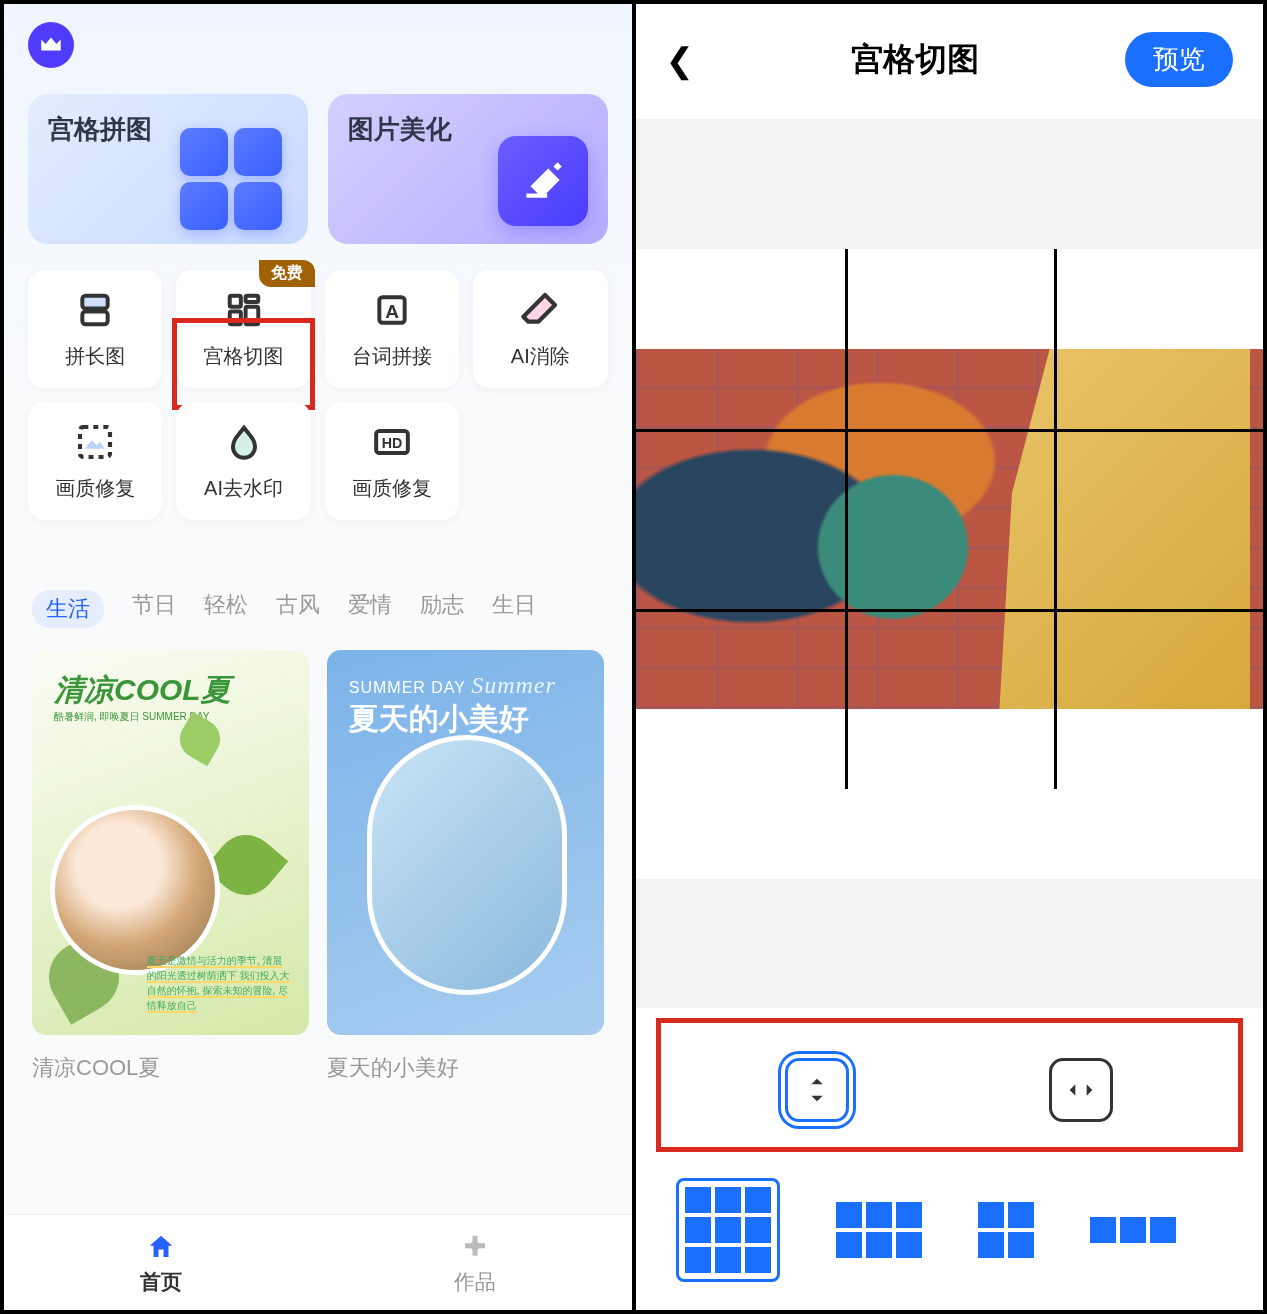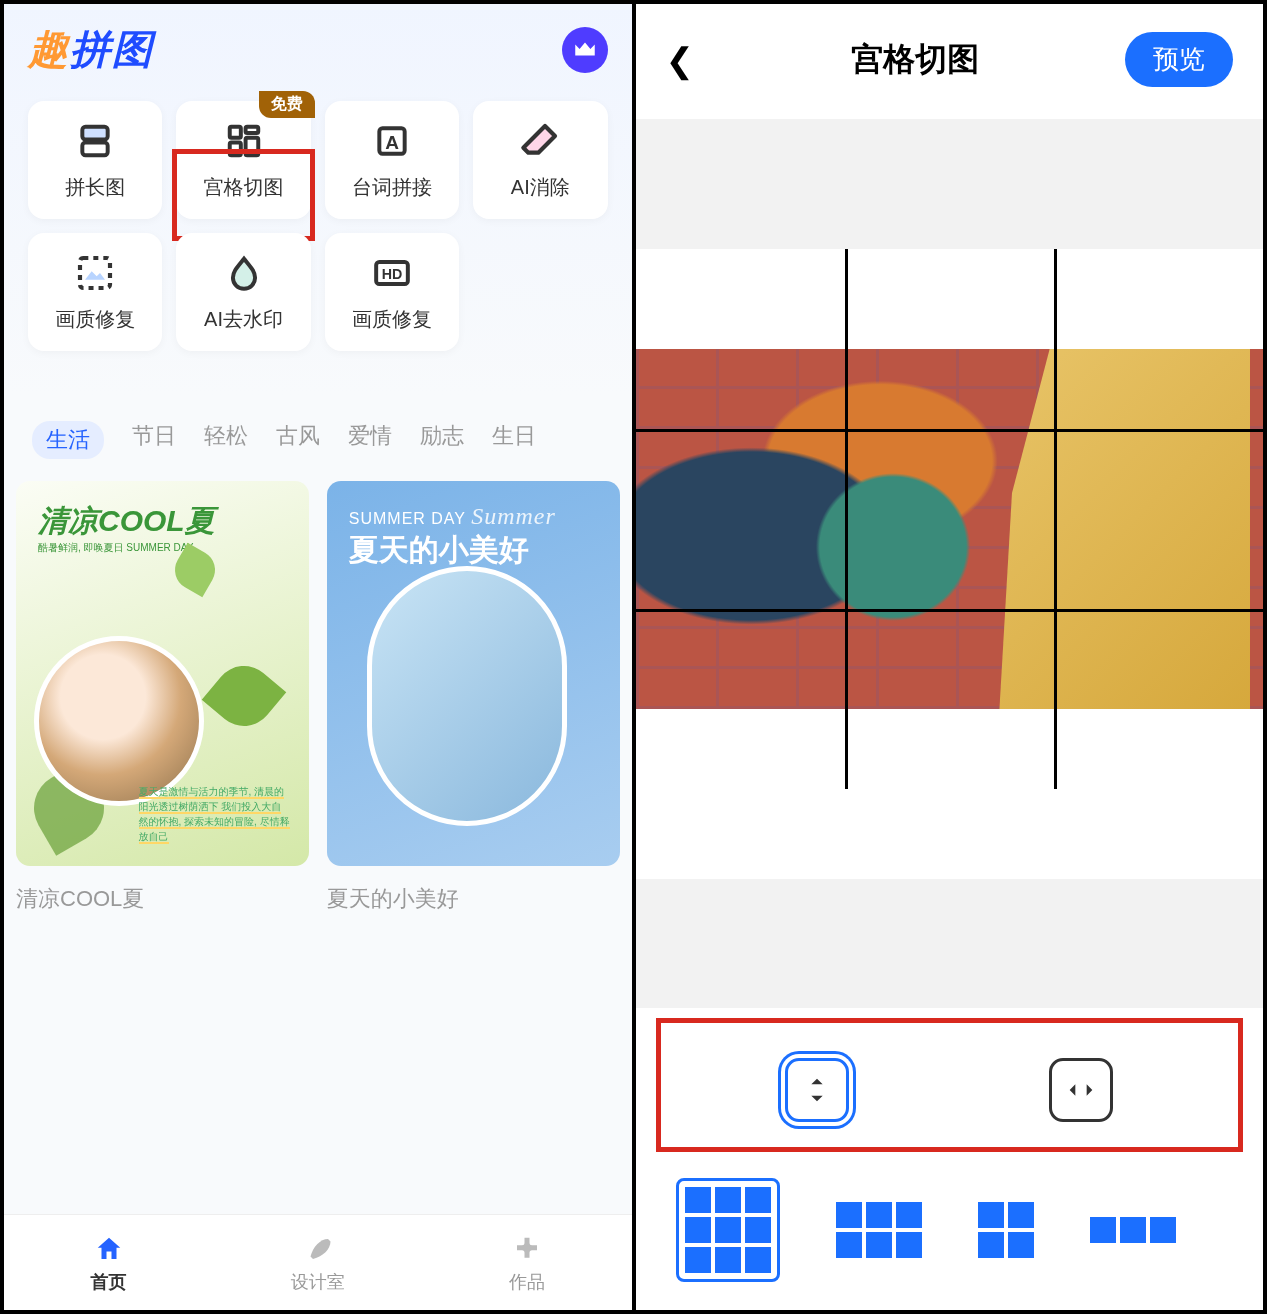--- a/index.html
+++ b/index.html
@@ -29,21 +29,21 @@
 .tool-card { background: #fff; border-radius: 16px; height: 118px; display: flex; flex-direction: column; align-items: center; justify-content: center; gap: 12px; position: relative; box-shadow: 0 2px 8px rgba(0,0,0,.04); }
 .tool-icon { width: 42px; height: 42px; display: flex; align-items: center; justify-content: center; }
 .tool-label { font-size: 20px; color: #333; font-weight: 500; }
 .free-badge { position: absolute; top: -10px; right: -4px; background: #a16207; color: #fff; font-size: 16px; padding: 3px 12px; border-radius: 0 12px 0 12px; font-weight: 600; }
 .highlight-box-offset { position: absolute; top: 48px; left: -4px; right: -4px; bottom: -22px; border: 5px solid #d8291f; pointer-events: none; }
 
 .category-tabs { display: flex; gap: 28px; padding: 14px 28px; font-size: 22px; overflow: hidden; }
 .cat-tab { color: #999; white-space: nowrap; margin-top: 44px; }
 .cat-tab.active { color: #2563ff; background: #e5edff; padding: 4px 14px; border-radius: 18px; }
 
-.template-row { display: flex; gap: 18px; padding: 8px 12px; }
+.template-row { display: flex; gap: 18px; padding: 8px 28px; }
 .template-card { flex: 1; display: flex; flex-direction: column; }
 .template-img { height: 385px; border-radius: 14px; overflow: hidden; display: flex; flex-direction: column; padding: 22px; position: relative; }
 .tmpl-1 { background: linear-gradient(160deg,#fbfdf5 0%, #d4e8a8 100%); }
 .tmpl-2 { background: linear-gradient(160deg,#7bb3e8 0%, #a8cdf0 100%); }
 .tmpl-title-1 { color: #3a9639; font-size: 30px; font-weight: 900; line-height: 1.2; font-style: italic; }
 .tmpl-sub-1 { color: #3a9639; font-size: 10px; margin-top: 2px; }
 .tmpl-title-2a { color: #fff; font-size: 16px; font-weight: 500; letter-spacing:1px;}
 .tmpl-title-2a .cursive{font-style:italic;font-family:cursive;font-size:24px;opacity:.85;}
 .tmpl-title-2b { color: #fff; font-size: 30px; font-weight: 700; }
 .avatar-circle { width: 170px; height: 170px; border-radius: 50%; border: 5px solid #fff; background:#d8c9a8; position: absolute; overflow:hidden; }
@@ -54,21 +54,21 @@
 .leaf.l1{width:60px;height:60px;background:#7cb342;top:48%;right:12%;transform:rotate(40deg);}
 .leaf.l2{width:40px;height:40px;background:#9ccc65;top:18%;right:32%;transform:rotate(120deg);}
 .leaf.l3{width:70px;height:70px;background:#689f38;bottom:6%;left:6%;transform:rotate(-30deg);opacity:.7;}
 .tmpl-caption-box{position:absolute;right:18px;bottom:22px;font-size:10px;color:#4a6;line-height:1.5;width:52%;}
 .tmpl-caption-box span{border-bottom:2px solid #ffd766;}
 .template-name { font-size: 22px; color: #999; margin-top: 18px; }
 
 .bottom-nav { display: flex; border-top: 1px solid #eee; background: #fff; margin-top: auto; height: 96px; }
 .nav-item { flex: 1; display: flex; flex-direction: column; align-items: center; justify-content: center; gap: 4px; }
 .nav-icon { width: 34px; height: 34px; display: flex; align-items: center; justify-content: center; }
-.nav-label { font-size: 18px; color: #999; }
+.nav-label { font-size: 21px; color: #999; }
 .nav-item.active .nav-label { color: #333; font-weight: 600; }
 .nav-item.active svg { fill: #2563ff; }
 .nav-item svg { fill: #bbb; width: 30px; height: 30px; }
 
 
 .right-header { display: flex; align-items: center; justify-content: space-between; padding: 28px 30px 20px; }
 .back-btn { font-size: 34px; font-weight: 300; width: 40px; }
 .right-title { font-size: 32px; font-weight: 600; }
 .preview-btn { background: #1b6fff; color: #fff; font-size: 26px; padding: 10px 28px; border-radius: 30px; border: none; font-weight: 500; }
 .canvas-area { flex: 1; background: #f2f2f2; margin-top: 12px; display: flex; align-items: center; justify-content: center; position: relative; }
@@ -101,30 +101,46 @@
 .opt-3x3 { grid-template-columns: repeat(3,1fr); }
 .opt-3x2 { grid-template-columns: repeat(3,1fr); }
 .opt-2x2 { grid-template-columns: repeat(2,1fr); }
 .opt-3x1 { grid-template-columns: repeat(3,1fr); }
 </style>
 </head>
 <body>
 
 <div class="screen left-screen">
   <div class="app-header">
-    <div class="app-logo">
-      <span class="logo-orange">趣</span><span class="logo-blue">拼图</span>
-    </div>
     <div class="crown-badge">
       <svg viewBox="0 0 24 24">
           <path d="M3 7l4 4 5-6 5 6 4-4v10H3V7z"></path>
         </svg>
     </div>
   </div>
 
+  <div class="hero-row">
+    <div class="hero-card hero-card-1">
+      <div class="hero-title">宫格拼图</div>
+      <div class="hero-icon-1">
+        <div class="sq"></div>
+          <div class="sq"></div>
+          <div class="sq"></div>
+          <div class="sq"></div>
+      </div>
+    </div>
+    <div class="hero-card hero-card-2">
+      <div class="hero-title">图片美化</div>
+      <div class="hero-icon-2">
+        <svg viewBox="0 0 24 24">
+            <path d="M4 18h10v2H4zm10.5-12L20 11.5 11.5 20 6 14.5 14.5 6z M19 3l2 2-2 2-2-2z"></path>
+          </svg>
+      </div>
+    </div>
+  </div>
 
   <div class="tool-grid">
     <div class="tool-card">
       <div class="tool-icon">
           <svg viewBox="0 0 24 24" width="38" height="38">
             <rect x="4" y="3" width="16" height="8" rx="2" fill="#cfe0ff" stroke="#333" stroke-width="2.5"></rect>
             <rect x="4" y="13" width="16" height="8" rx="2" fill="none" stroke="#333" stroke-width="2.5"></rect>
           </svg>
         </div>
       <div class="tool-label">拼长图</div>
@@ -227,28 +243,20 @@
       <div class="nav-icon">
           <svg viewBox="0 0 24 24">
             <path d="M12 3l9 8h-3v9h-4v-6h-4v6H6v-9H3l9-8z"></path>
           </svg>
         </div>
       <div class="nav-label">首页</div>
     </div>
     <div class="nav-item">
       <div class="nav-icon">
           <svg viewBox="0 0 24 24">
-            <path d="M20 4c-6 0-12 6-14 14l2 2c8-2 14-8 14-14l-2-2z"></path>
-          </svg>
-        </div>
-      <div class="nav-label">设计室</div>
-    </div>
-    <div class="nav-item">
-      <div class="nav-icon">
-          <svg viewBox="0 0 24 24">
             <path d="M10 3h4v4a2 2 0 002 2h4v4h-4a2 2 0 00-2 2v4h-4v-4a2 2 0 00-2-2H4V9h4a2 2 0 002-2V3z"></path>
           </svg>
         </div>
       <div class="nav-label">作品</div>
     </div>
   </div>
 </div>
 
 <div class="screen">
   <div class="right-header">

